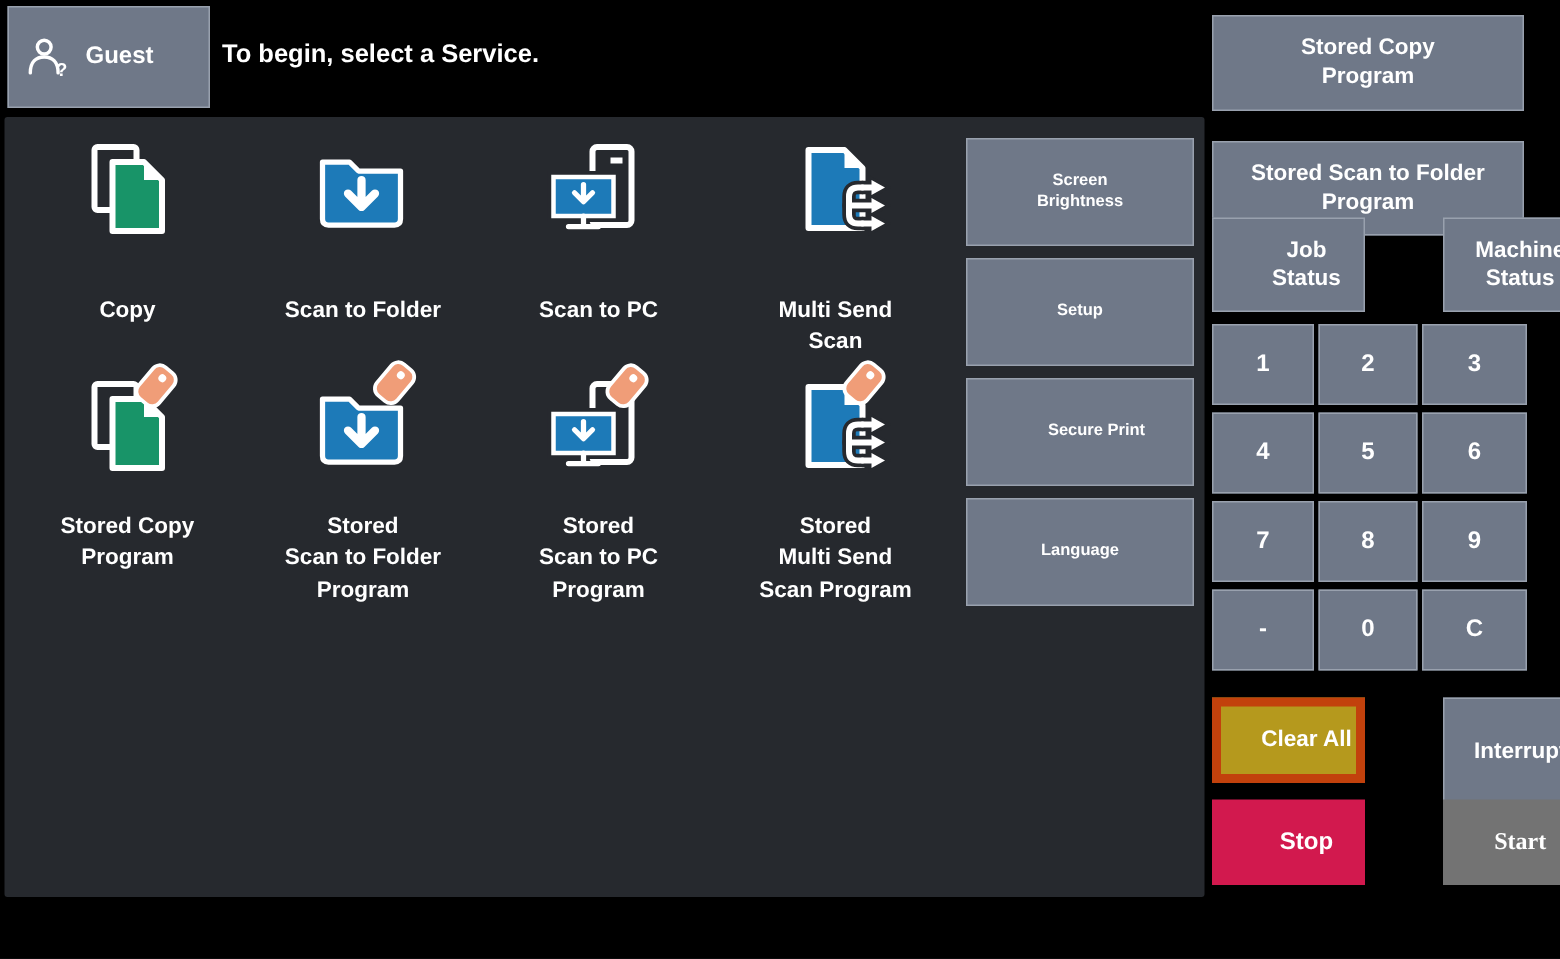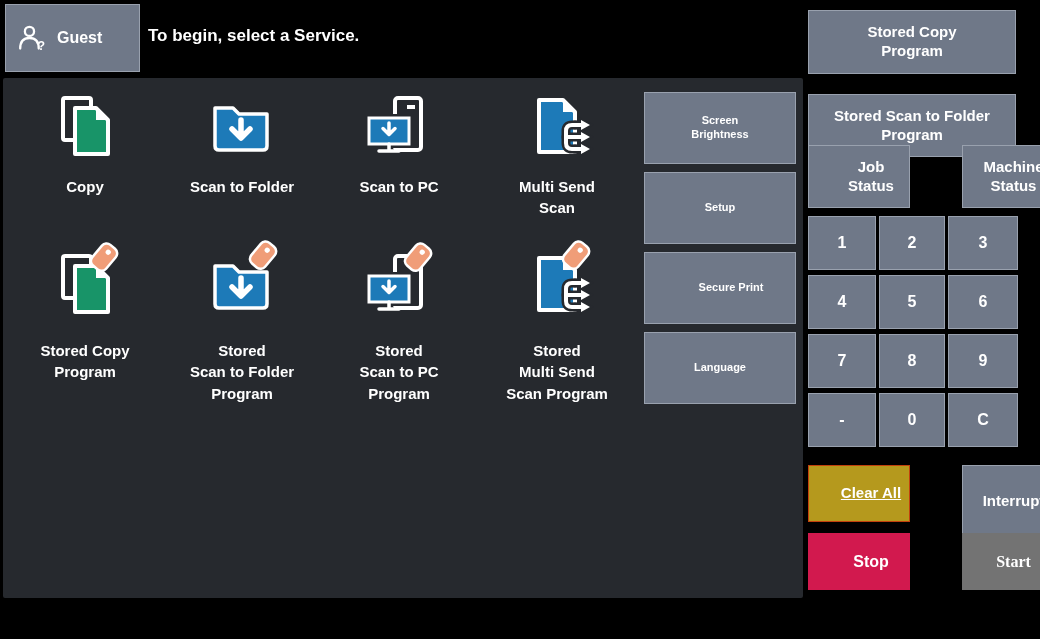--- a/index.html
+++ b/index.html
@@ -9,41 +9,41 @@
     -webkit-font-smoothing:antialiased;
   }
   .abs{position:absolute;box-sizing:border-box;}
   .btn{
     position:absolute;box-sizing:border-box;
     display:flex;align-items:center;justify-content:center;
     text-align:center;font-weight:700;white-space:pre-line;
     line-height:1.25;cursor:pointer;
   }
   .gray{background:#6f7888;border:1px solid #99a1ae;}
-  .gold{background:#b5991d;border:1px solid #c2410c;text-decoration:underline;}
+  .gold{background:#b5991d;border:6px solid #c2410c;}
   .crimson{background:#d2194e;border:none;}
   .teal{background:#737373;border:none;font-family:Liberation Serif, serif;}
 
   #guest-btn{
     left:5px;top:4px;width:135px;height:68px;
     justify-content:flex-start;padding-left:12px;gap:9px;
     font-size:16px;
   }
   #top-message{
     left:148px;top:26px;font-size:17px;font-weight:700;
   }
   #main-panel{
     left:3px;top:78px;width:800px;height:520px;
     background:#26292e;border-radius:2px;
   }
   .tile{position:absolute;width:152px;text-align:center;cursor:pointer;}
   .tile .ic{height:84px;display:flex;align-items:flex-start;justify-content:center;}
   .tile .ic svg{overflow:visible;}
   .tile .lbl{
-    margin-top:0;font-size:15px;font-weight:700;
+    margin-top:20px;font-size:15px;font-weight:700;
     white-space:pre-line;line-height:1.42;
   }
   .row1{top:14px;} .row2{top:172px;}
   .c1{left:6px;} .c2{left:163px;} .c3{left:320px;} .c4{left:478px;}
   .row2 .lbl{margin-top:6px;}
 
   .sidebtn{left:641px;width:152px;height:72px;font-size:11px;}
 
   
   .rp-full{left:808px;width:208px;font-size:15px;}

